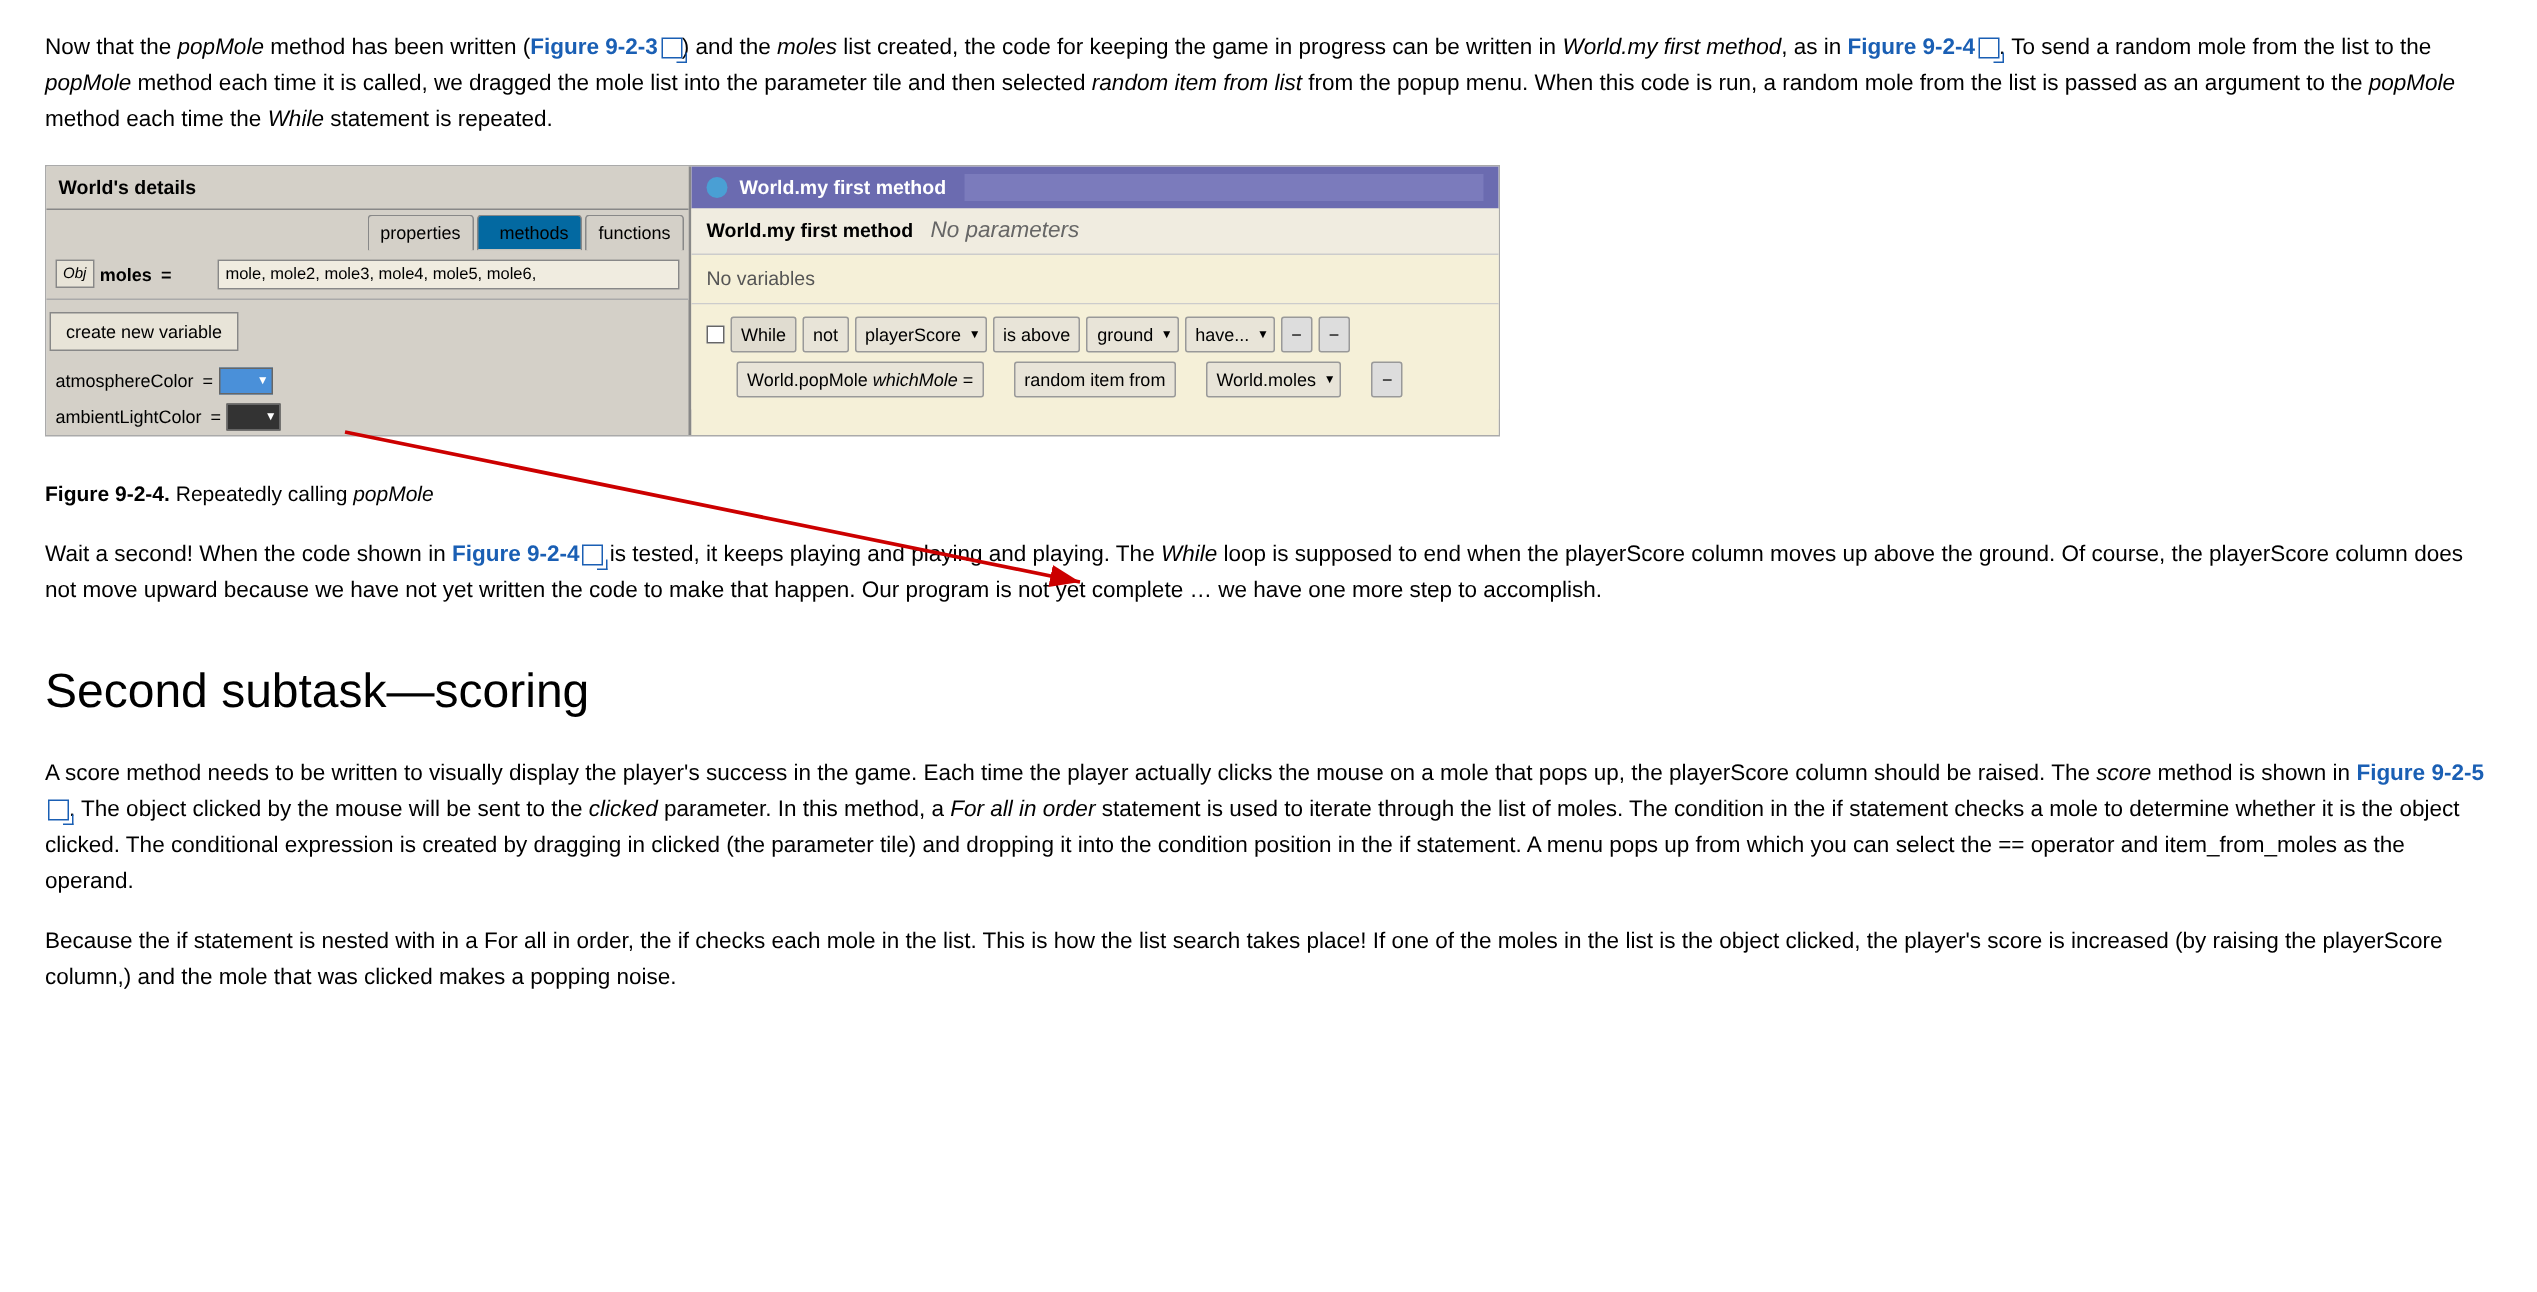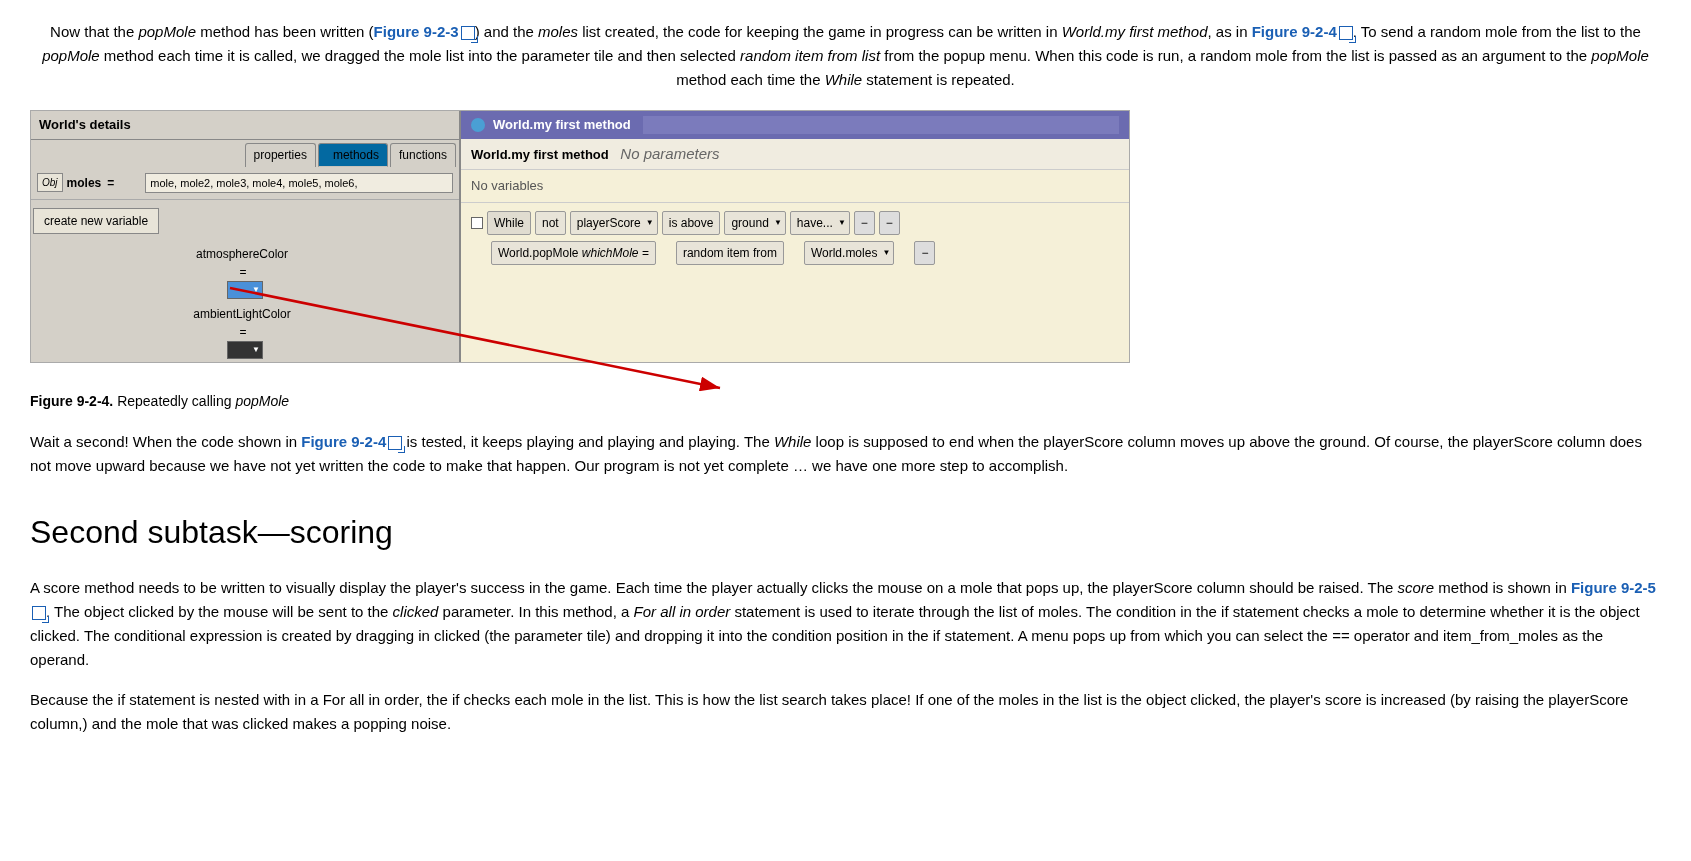--- a/index.html
+++ b/index.html
@@ -10,21 +10,20 @@
       color: #000;
       background: #fff;
       padding: 20px 30px;
       max-width: 1691px;
     }
 
     .intro-text {
       margin-bottom: 18px;
       font-size: 15px;
       line-height: 1.6;
-      text-align: center;
     }
 
     .intro-text a, .body-text a {
       color: #1a5fb4;
       text-decoration: none;
       font-weight: bold;
     }
 
     .inline-icon {
       display: inline-block;
@@ -45,21 +44,21 @@
       border-right: 1.5px solid #1a5fb4;
       border-bottom: 1.5px solid #1a5fb4;
     }
 
     
     .figure-container {
       display: flex;
       border: 1px solid #aaa;
       margin-bottom: 14px;
       background: #fff;
-      width: 1100px;
+      width: 970px;
     }
 
     
     .world-details {
       width: 430px;
       background: #d4d0c8;
       border-right: 2px solid #888;
       padding: 0;
     }
 
@@ -142,21 +141,20 @@
       font-size: 12px;
       cursor: pointer;
       display: inline-block;
     }
 
     .variable-row {
       display: flex;
       align-items: center;
       padding: 3px 6px;
       font-size: 12px;
-      flex-direction: column;
     }
 
     .var-name {
       margin-right: 6px;
     }
 
     .equals-small {
       margin-right: 4px;
     }
 

